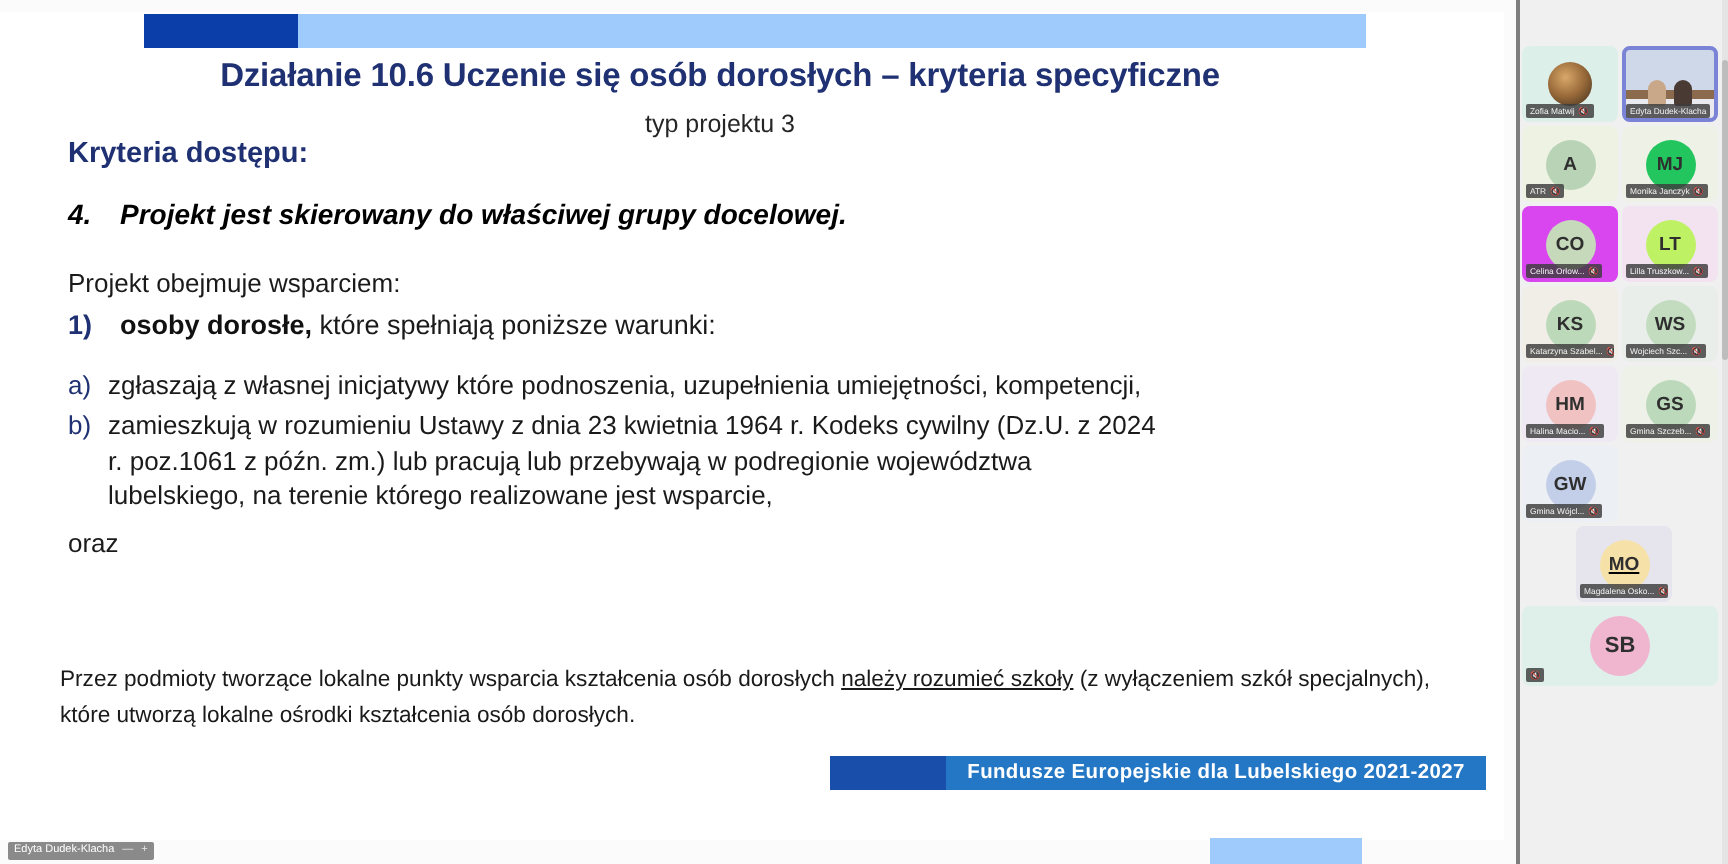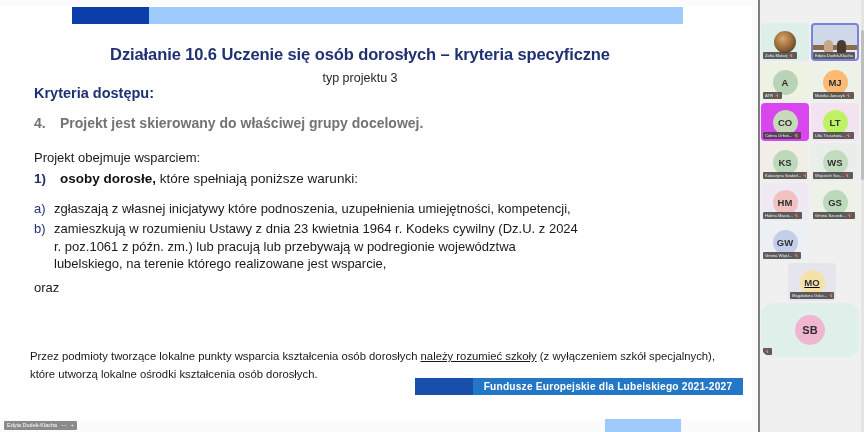--- a/index.html
+++ b/index.html
@@ -27,21 +27,21 @@
   .topbar-dark {
     position:absolute; left:72px; top:1px; width:77px; height:17px;
     background:#0b3ea8;
   }
   .topbar-light {
     position:absolute; left:149px; top:1px; width:534px; height:17px;
     background:#9ecbfb;
   }
 
   
-  .slide-body { position:absolute; left:0; top:24px; width:752px; height:350px; }
+  .slide-body { position:absolute; left:0; top:8px; width:752px; height:350px; }
 
   .title {
     position:absolute; left:0; top:15px; width:720px;
     text-align:center;
     font-size:16.5px; font-weight:bold; color:#1f3172;
     letter-spacing:-0.1px;
     white-space:nowrap;
   }
   .title .thin { font-weight:bold; }
   .subtitle {
@@ -49,21 +49,21 @@
     text-align:center; font-size:12.5px; color:#262626;
   }
 
   .kryteria {
     position:absolute; left:34px; top:55px;
     font-size:14.5px; font-weight:bold; color:#1f3172;
   }
 
   .point4 {
     position:absolute; left:34px; top:85px; width:700px;
-    font-size:14px; color:#737373; font-weight:bold;
+    font-size:14px; color:#000000; font-weight:bold;font-style:italic;
   }
   .point4 .num { display:inline-block; width:26px; }
 
   .lead {
     position:absolute; left:34px; top:120px;
     font-size:13px; color:#1a1a1a;
   }
 
   .item1 {
     position:absolute; left:34px; top:141px; width:700px;
@@ -144,21 +144,21 @@
     position:absolute; left:0; top:22px; width:104px;
     display:flex; flex-wrap:wrap;
   }
   .tile {
     position:relative;
     width:48px; height:38px; margin:1px;
     border-radius:4px; overflow:hidden;
     display:flex; align-items:center; justify-content:center;
   }
   .tile.active { outline:2px solid #7b83d6; outline-offset:-2px; }
-  .tile.wide { width:98px; height:54px;border-radius:12px; }
+  .tile.wide { width:98px; height:40px; }
   .tile.single { width:48px; height:38px; margin-left:28px;text-decoration:underline; }
 
   .initials {
     width:25px; height:25px; border-radius:50%;
     display:flex; align-items:center; justify-content:center;
     font-size:9.5px; font-weight:bold; color:#2f2f2f;
   }
   .photo-av {
     width:22px; height:22px; border-radius:50%;
     background:radial-gradient(circle at 40% 35%, #d8a86a 0%, #9a6b3a 48%, #3a2a1c 100%);
@@ -264,21 +264,21 @@
           </div>
         </div>
         <div class="tile" style="background: rgb(238, 242, 227);">
           <div class="initials" style="background: rgb(185, 211, 182);">A</div>
           <div class="namebar">
             <span>ATR</span>
             <span class="ic">🔇</span>
           </div>
         </div>
         <div class="tile" style="background: rgb(238, 242, 230);">
-          <div class="initials" style="background: #fdba74;">MJ</div>
+          <div class="initials" style="background: #22c55e;">MJ</div>
           <div class="namebar">
             <span>Monika Janczyk</span>
             <span class="ic">🔇</span>
           </div>
         </div>
         <div class="tile" style="background: #d946ef;">
           <div class="initials" style="background: rgb(198, 217, 187);">CO</div>
           <div class="namebar">
             <span>Celina Orłow...</span>
             <span class="ic">🔇</span>

